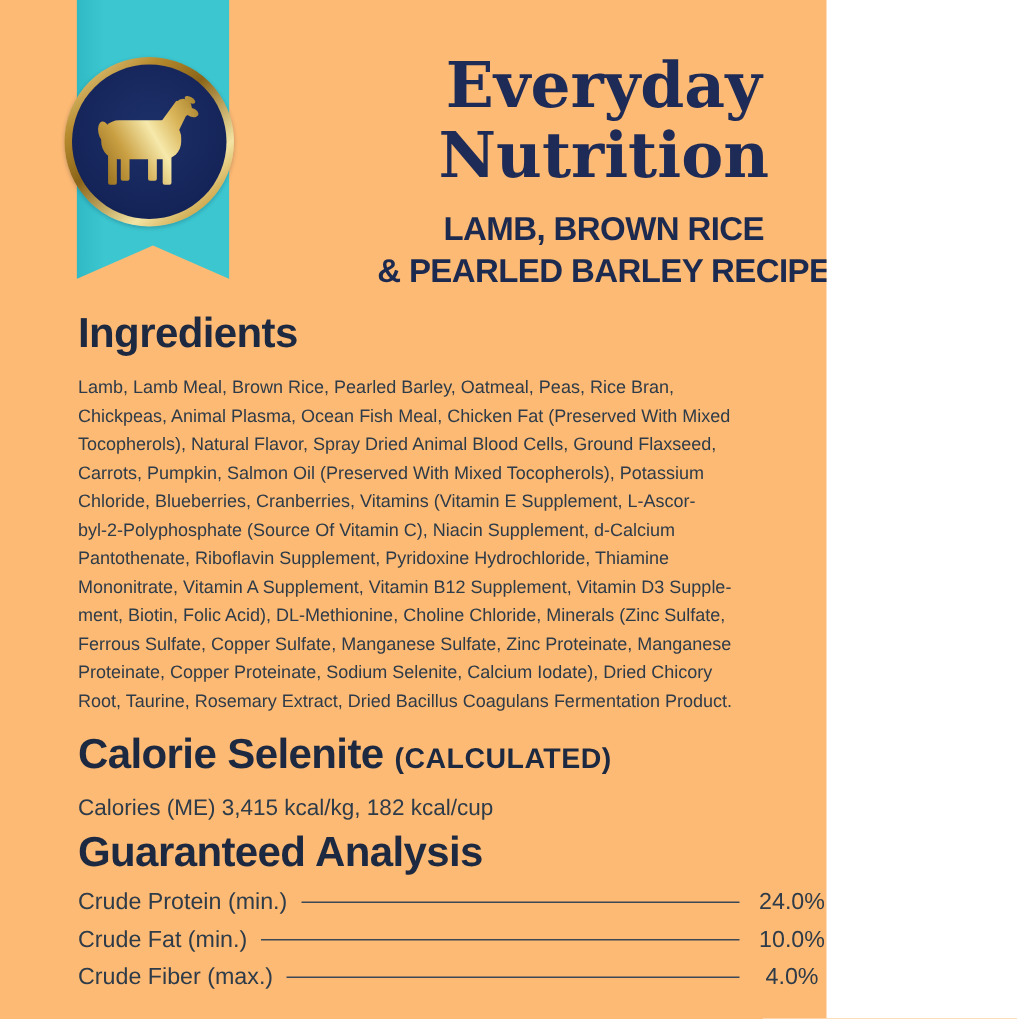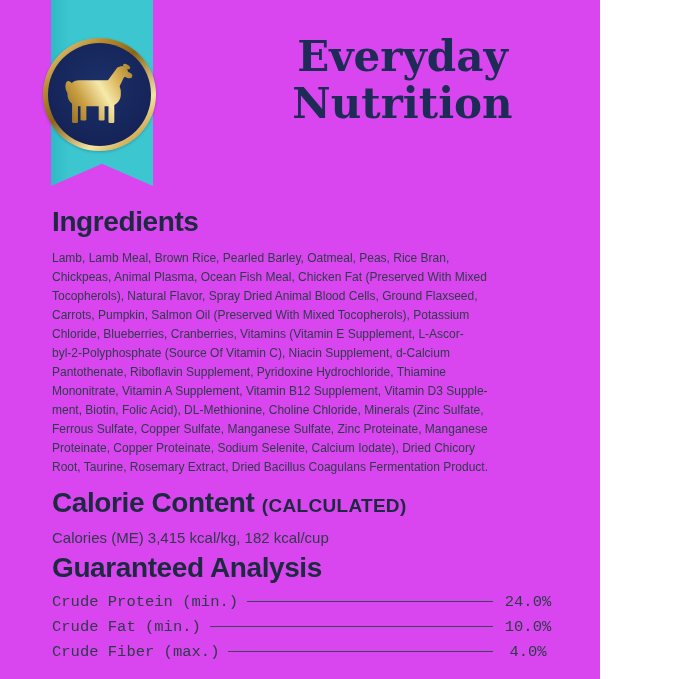--- a/index.html
+++ b/index.html
@@ -1,20 +1,20 @@
 <!DOCTYPE html>
 <html><head>
 <meta charset="utf-8">
 <style>
   html, body { margin: 0; padding: 0; }
   .page {
     position: relative;
-    width: 600px;
+    width: 551px;
     height: 679px;
-    background: #d946ef;
+    background: #fdba74;
     overflow: hidden;
     font-family: "Liberation Sans", sans-serif;
     color: #2e3b49;
   }
 
   
   .ribbon {
     position: absolute;
     left: 51px; top: 0;
     width: 102px; height: 186px;
@@ -87,21 +87,21 @@
     color: #2e3b49;
     white-space: pre-line;
   }
   #ingredients { top: 205px; }
   #ingredients .body-text { margin-top: 10px; }
 
   #calorie { top: 486px; }
   #calorie .body-text { margin-top: 5px; font-size: 15px; }
 
   #analysis { top: 551px; }
-  .rows { margin-top: 4px; width: 501px; font-family: Liberation Mono, monospace; }
+  .rows { margin-top: 4px; width: 501px; }
   .row {
     display: flex;
     align-items: center;
     height: 25px;
     font-size: 15.5px;
     color: #2e3b49;
   }
   .leader {
     flex: 1;
     height: 0;
@@ -148,41 +148,43 @@
       </svg>
     </div>
   </div>
 
   <header class="header">
     <div class="title">
       <div>Everyday</div>
       <div>Nutrition</div>
     </div>
     <div class="subtitle">
+      <div>LAMB, BROWN RICE</div>
+      <div>&amp; PEARLED BARLEY RECIPE</div>
     </div>
   </header>
 
   <section id="ingredients">
     <h2>Ingredients</h2>
     <p class="body-text">Lamb, Lamb Meal, Brown Rice, Pearled Barley, Oatmeal, Peas, Rice Bran,
 Chickpeas, Animal Plasma, Ocean Fish Meal, Chicken Fat (Preserved With Mixed
 Tocopherols), Natural Flavor, Spray Dried Animal Blood Cells, Ground Flaxseed,
 Carrots, Pumpkin, Salmon Oil (Preserved With Mixed Tocopherols), Potassium
 Chloride, Blueberries, Cranberries, Vitamins (Vitamin E Supplement, L-Ascor-
 byl-2-Polyphosphate (Source Of Vitamin C), Niacin Supplement, d-Calcium
 Pantothenate, Riboflavin Supplement, Pyridoxine Hydrochloride, Thiamine
 Mononitrate, Vitamin A Supplement, Vitamin B12 Supplement, Vitamin D3 Supple-
 ment, Biotin, Folic Acid), DL-Methionine, Choline Chloride, Minerals (Zinc Sulfate,
 Ferrous Sulfate, Copper Sulfate, Manganese Sulfate, Zinc Proteinate, Manganese
 Proteinate, Copper Proteinate, Sodium Selenite, Calcium Iodate), Dried Chicory
 Root, Taurine, Rosemary Extract, Dried Bacillus Coagulans Fermentation Product.</p>
   </section>
 
   <section id="calorie">
-    <h2><span>Calorie Content</span> <span class="h-suffix">(CALCULATED)</span></h2>
+    <h2><span>Calorie Selenite</span> <span class="h-suffix">(CALCULATED)</span></h2>
     <p class="body-text">Calories (ME) 3,415 kcal/kg, 182 kcal/cup</p>
   </section>
 
   <section id="analysis">
     <h2>Guaranteed Analysis</h2>
     <div class="rows">
       <div class="row">
         <span>Crude Protein (min.)</span>
         <span class="leader"></span>
         <span class="value">24.0%</span>

